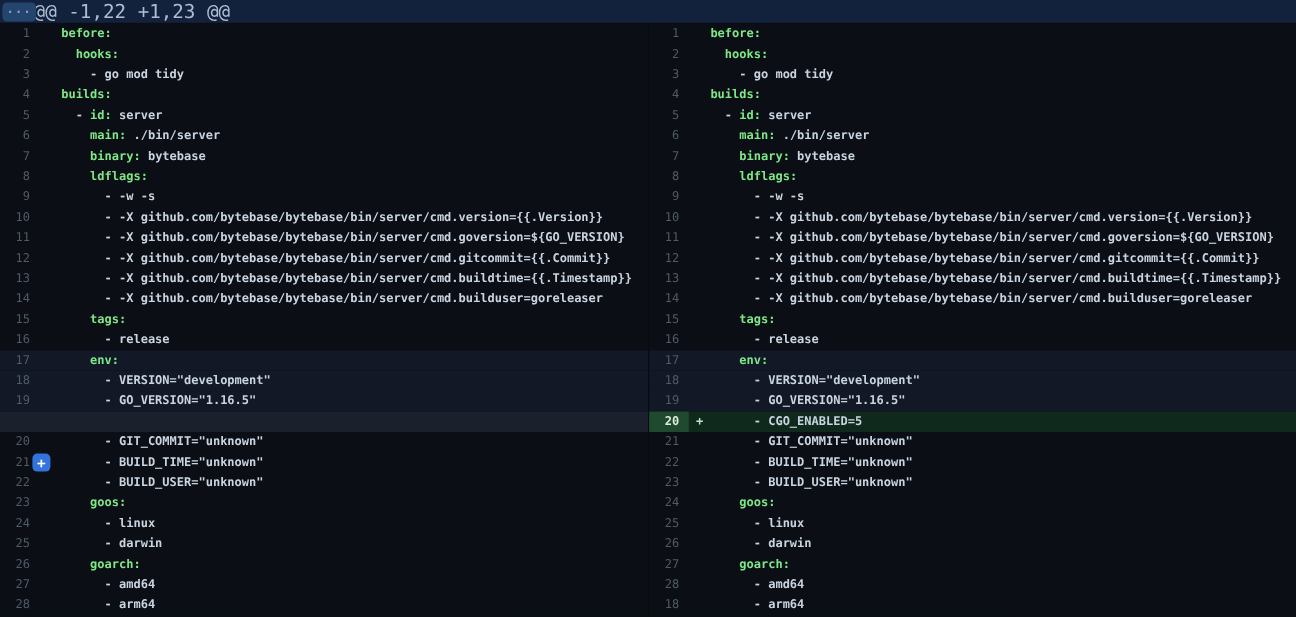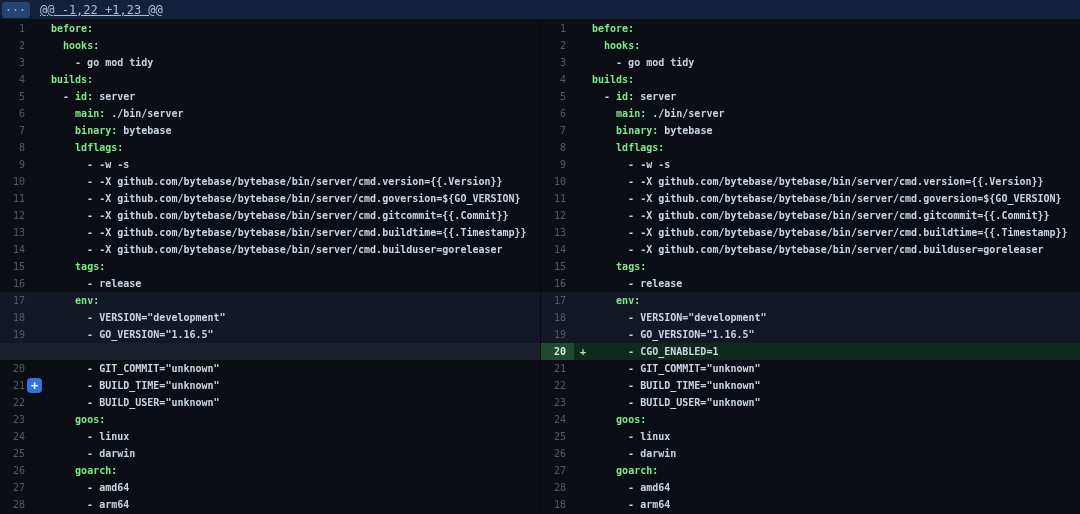--- a/index.html
+++ b/index.html
@@ -12,21 +12,21 @@
     height:20px;background:var(--hunk_bar,#13223c);
     position:relative;display:flex;align-items:center;box-sizing:border-box;
     border-bottom:1px solid #090d14;
   }
   .expand-pill{
     position:absolute;left:2px;top:2px;width:28px;height:16px;
     border:none;border-radius:4px;background:var(--hunk_pill,#24466e);
     color:#86a8dc;font-size:10px;line-height:13px;text-align:center;
     padding:0;cursor:pointer;font-family:inherit;letter-spacing:1px;font-weight:bold;
   }
-  .hunk-text{margin-left:40px;color:var(--hunk_text,#aebdd3);font-size:12px;white-space:pre;text-decoration:underline;}
+  .hunk-text{margin-left:28px;color:var(--hunk_text,#aebdd3);font-size:16px;white-space:pre;}
   .diff{display:flex;width:1080px;}
   .pane{width:540px;box-sizing:border-box;background:transparent;}
   .pane-right{border-left:1px solid #070b10;width:540px;}
   .row{display:flex;height:17px;line-height:17px;position:relative;font-size:10px;}
   .row.band{background:var(--band,#121826);justify-content:space-between;}
   .row.gap-row{background:var(--gap,#1b212c);}
   .num{
     flex:none;width:33px;box-sizing:border-box;text-align:right;
     padding-right:8px;color:var(--line_number,#4f5a68);cursor:pointer;
   }
@@ -290,21 +290,21 @@
           <div class="code"><span class="seg-p">      - VERSION="development"</span></div>
         </div>
         <div class="row band">
           <div class="num">19</div>
           <div class="marker"></div>
           <div class="code"><span class="seg-p">      - GO_VERSION="1.16.5"</span></div>
         </div>
         <div class="row band add">
           <div class="num">20</div>
           <div class="marker">+</div>
-          <div class="code"><span class="seg-p">      - CGO_ENABLED=1</span></div>
+          <div class="code"><span class="seg-p">      - CGO_ENABLED=5</span></div>
         </div>
         <div class="row">
           <div class="num">21</div>
           <div class="marker"></div>
           <div class="code"><span class="seg-p">      - GIT_COMMIT="unknown"</span></div>
         </div>
         <div class="row">
           <div class="num">22</div>
           <div class="marker"></div>
           <div class="code"><span class="seg-p">      - BUILD_TIME="unknown"</span></div>

